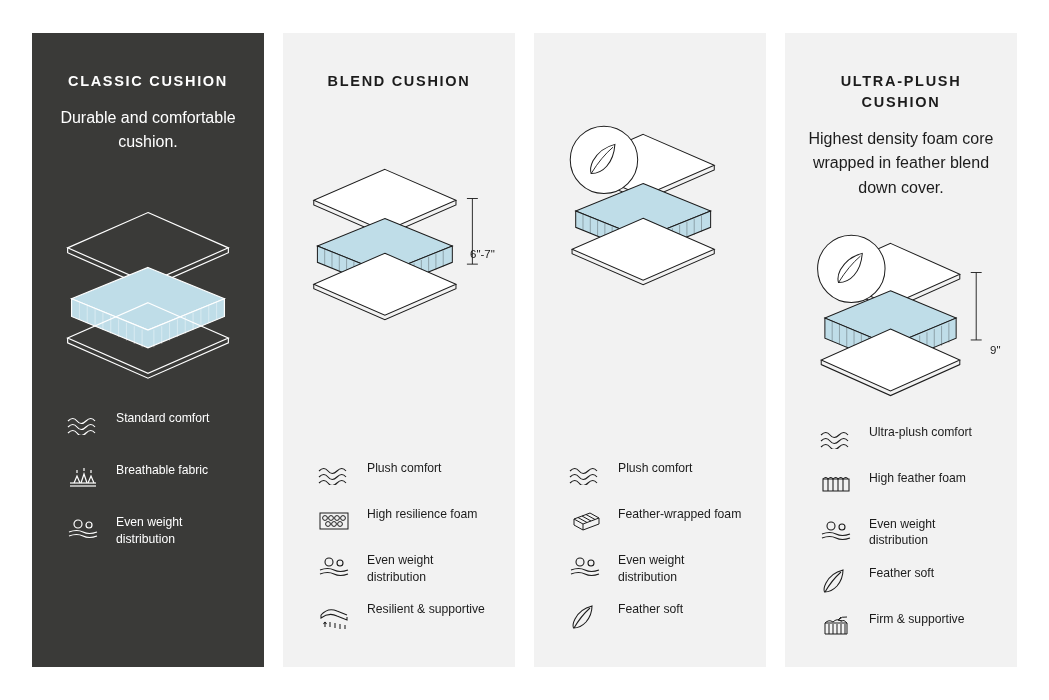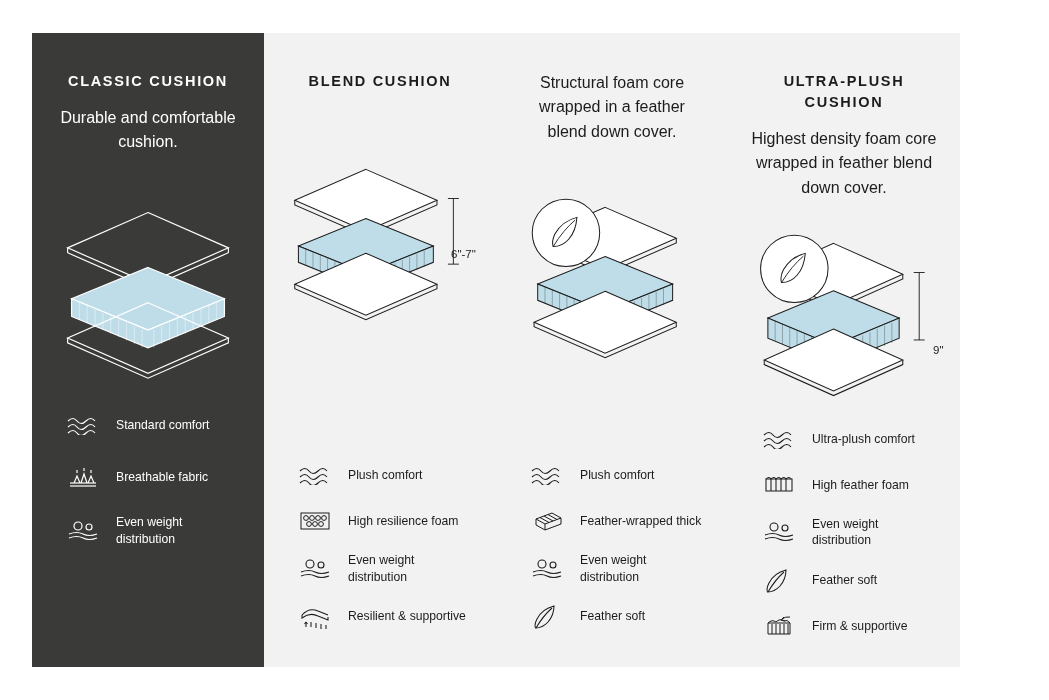--- a/index.html
+++ b/index.html
@@ -11,20 +11,21 @@
     width: 1049px;
     height: 700px;
     font-family: "Liberation Sans", sans-serif;
     overflow: hidden;
   }
   .board {
     position: relative;
     width: 1049px;
     height: 700px;
     display: flex;
+    gap: 19px;
     padding: 33px 32px;
     box-sizing: border-box;
   }
   .card {
     width: 232px;
     height: 634px;
     box-sizing: border-box;
     position: relative;
     display: flex;
     flex-direction: column;
@@ -70,21 +71,21 @@
     margin-top: auto;
     padding: 0 6px 26px 14px;
     box-sizing: border-box;
     display: flex;
     flex-direction: column;
     gap: 16px;
   }
   .card.dark .features { gap: 22px; padding-bottom: 110px; }
   .feature {
     display: flex;
-    align-items: center;
+    align-items: flex-start;
     gap: 14px;
   }
   .feature-icon {
     width: 38px;
     height: 30px;
     flex: 0 0 38px;
     display: flex;
     align-items: center;
     justify-content: center;
   }
@@ -274,21 +275,20 @@
             <path d="M8 19 v5 M13 19 v5 M18 20 v5 M23 21 v5 M28 22 v4"></path>
             <path d="M8 19 l-1.5 2 M8 19 l1.5 2"></path>
           </svg>
         </span>
         <span class="feature-label">Resilient &amp; supportive</span>
       </div>
     </div>
   </div>
 
   <div class="card light">
-    <div class="card-desc">Structural foam core wrapped in a feather blend down cover.</div>
 
     <div class="art">
       <svg width="215" height="210" viewBox="0 0 215 210" fill="none">
         <g stroke="#1c1c1c" stroke-width="1.1" fill="#ffffff">
           <path d="M100 22 L178 56 L100 90 L22 56 Z"></path>
           <path d="M22 56 L22 61 L100 95 L178 61 L178 56" fill="none"></path>
         </g>
         <g>
           <path d="M100 76 L174 106 L100 136 L26 106 Z" fill="#bfdde8" stroke="#1c1c1c" stroke-width="1.1"></path>
           <path d="M26 106 L26 124 L100 154 L174 124 L174 106 L100 136 Z" fill="#bfdde8" stroke="#1c1c1c" stroke-width="1.1"></path>
@@ -338,21 +338,21 @@
       </div>
       <div class="feature">
         <span class="feature-icon">
           <svg width="34" height="24" viewBox="0 0 34 24" fill="none" stroke="#1c1c1c" stroke-width="1">
             <path d="M6 10 L22 4 L31 9 L15 15 Z"></path>
             <path d="M6 10 L6 16 L15 21 L15 15"></path>
             <path d="M15 21 L31 15 L31 9"></path>
             <path d="M10 8.5 L19 13.5 M14 7 L23 12 M18 5.5 L27 10.5"></path>
           </svg>
         </span>
-        <span class="feature-label">Feather-wrapped thick</span>
+        <span class="feature-label">Feather-wrapped foam</span>
       </div>
       <div class="feature">
         <span class="feature-icon">
           <svg width="34" height="24" viewBox="0 0 34 24" fill="none" stroke="#1c1c1c" stroke-width="1.1">
             <circle cx="12" cy="7" r="4"></circle>
               <circle cx="23" cy="8" r="3"></circle>
             <path d="M3 15 q8 -3 14 0 t14 0"></path>
               <path d="M3 19 q8 -3 14 0 t14 0"></path>
           </svg>
         </span>

